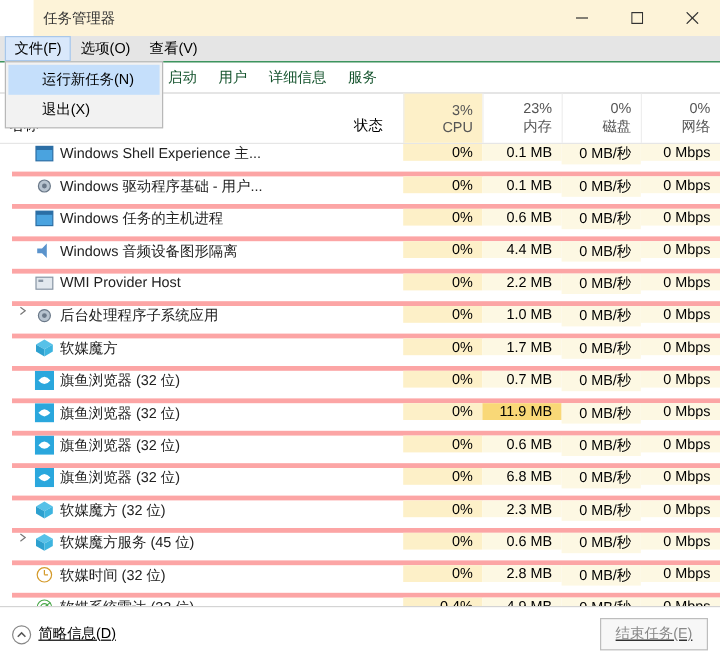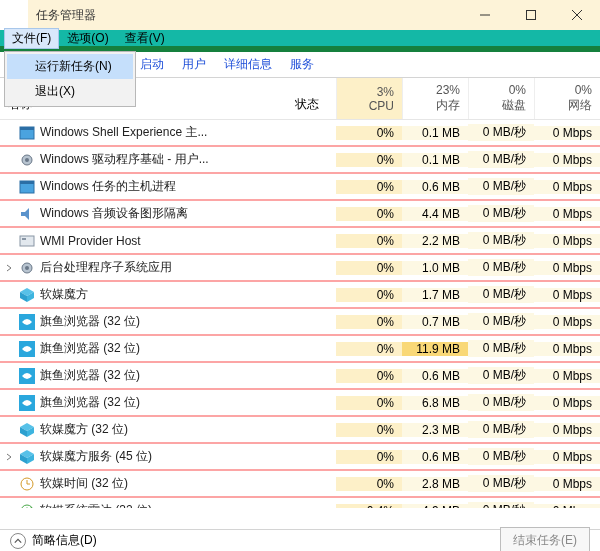--- a/index.html
+++ b/index.html
@@ -1,45 +1,45 @@
 <!DOCTYPE html>
 <html><head>
 <meta charset="utf-8">
 <style>
 * { margin:0; padding:0; box-sizing:border-box; font-family:"Microsoft YaHei","Segoe UI",sans-serif; font-size:12px; }
 body { background:#fff; width:600px; height:551px; overflow:hidden; position:relative; }
 .titlebar { height:30px; background:#fdf3d8; display:flex; align-items:center; padding-left:8px; color:#333;margin-left:28px; }
 .titlebar .spacer{flex:1;}
 .winbtn{width:46px;height:30px;display:flex;align-items:center;justify-content:center;}
 .winbtn svg{width:10px;height:10px;stroke:#333;stroke-width:1;fill:none;}
-.menubar{height:22px;background:#14b8a6;display:flex;align-items:center;border-bottom:6px solid #15803d;padding-left:4px;text-align:right;}
+.menubar{height:22px;background:#e5e5e5;display:flex;align-items:center;border-bottom:1px solid #15803d;padding-left:4px;text-align:right;}
 .menuitem{padding:2px 8px;cursor:default;}
 .menuitem.open{background:#d9e8fb;border:1px solid #a8c7ea;padding:1px 7px;}
 .dropdown{position:absolute;top:51px;left:4px;width:132px;background:#f2f2f2;border:1px solid #b8b8b8;z-index:20;padding:2px;}
 .dd-item{padding:4px 10px 4px 28px;cursor:default;}
 .dd-item.hl{background:#c5dffb;}
-.tabs{height:26px;display:flex;align-items:flex-end;padding-left:138px;gap:14px;border-bottom:1px solid #d4d4d4;color:#1d4ed8;}
+.tabs{height:26px;display:flex;align-items:flex-end;padding-left:138px;gap:14px;border-bottom:1px solid #d4d4d4;color:#14532d;}
 .tabitem{padding:4px 2px;}
 .header-row{height:42px;display:flex;border-bottom:1px solid #e6e6e6;}
 .col-name{flex:1;display:flex;align-items:flex-end;padding:0 0 6px 8px;}
 .col-status{width:58px;display:flex;align-items:flex-end;justify-content:center;padding-bottom:6px;}
 .col-m{width:66px;border-left:1px solid #eee;display:flex;flex-direction:column;align-items:flex-end;justify-content:center;padding-right:8px;}
 .col-m .pct{color:#555;}
 .col-m .lbl{color:#555;}
 .col-m.hl{background:#fdf0c8;}
 .rows{height:388px;overflow:hidden;}
-.row{height:27px;display:flex;align-items:center;border-bottom:2px solid #fca5a5;}
+.row{height:27px;display:flex;align-items:flex-start;border-bottom:4px solid #fca5a5;margin-left:10px;}
 .row .exp{width:18px;display:flex;justify-content:center;color:#888;}
 .row .ic{width:18px;height:16px;display:flex;align-items:center;justify-content:center;margin-right:4px;}
 .row .nm{flex:1;white-space:nowrap;overflow:hidden;text-overflow:ellipsis;color:#222;}
 .row .st{width:58px;}
 .row .c{width:66px;text-align:right;padding-right:8px;background:#fdf8e3;}
 .row .c.cpu{background:#fdf0c8;}
 .row .c.memhi{background:#f9d877;}
-.footer{position:absolute;bottom:0;left:0;right:0;height:22px;border-top:1px solid #d4d4d4;display:flex;align-items:center;padding:0 10px;background:#fff;}
+.footer{position:absolute;bottom:0;left:0;right:0;height:46px;border-top:1px solid #d4d4d4;display:flex;align-items:center;padding:0 10px;background:#fff;text-decoration:underline;}
 .footer .spacer{flex:1;}
 .endbtn{border:1px solid #bdbdbd;background:#f7f7f7;padding:4px 12px;color:#888;}
 .chev-circle{width:16px;height:16px;border:1px solid #888;border-radius:50%;display:inline-flex;align-items:center;justify-content:center;margin-right:6px;}
 .chev-circle svg{width:8px;height:8px;stroke:#555;fill:none;stroke-width:1.5;}
 svg.pic{width:16px;height:16px;}
 </style>
 </head>
 <body>
 
 <div class="titlebar">

